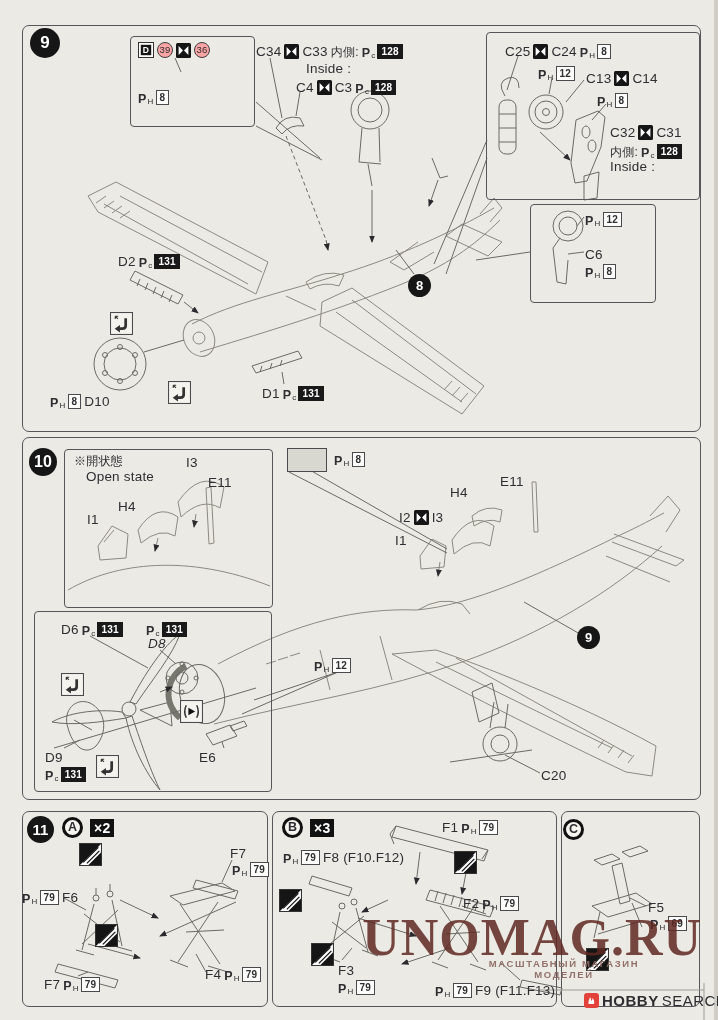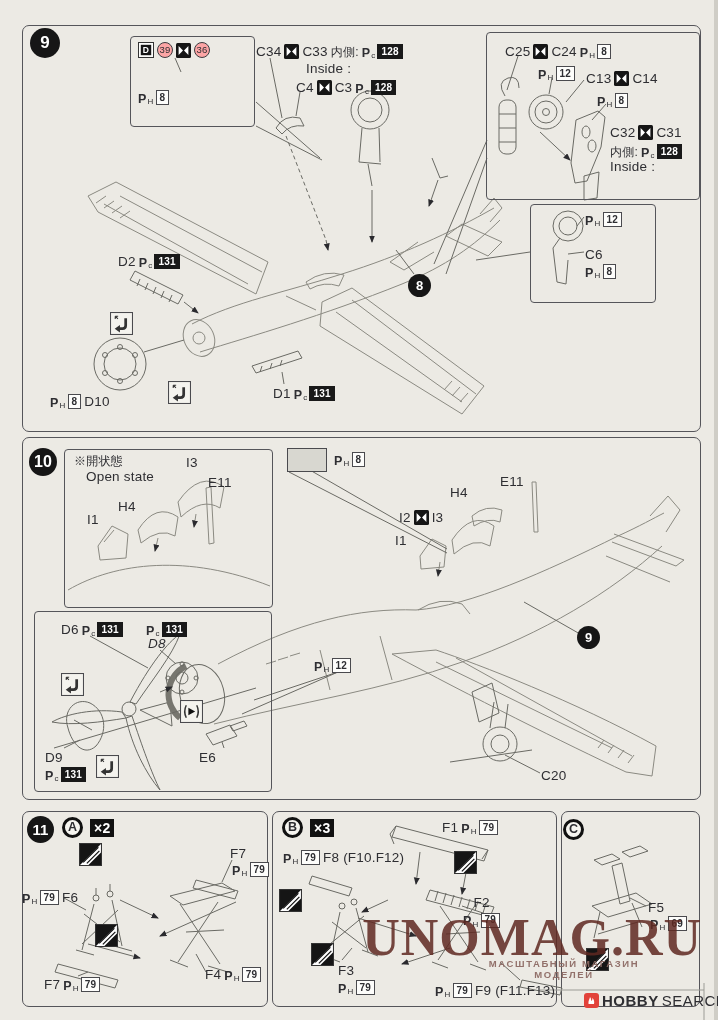--- a/index.html
+++ b/index.html
@@ -396,21 +396,21 @@
       </span>
     </div>
     <div class="callout" style="left: 50px; top: 394px;">
       <span class="paint">
         <span class="pp">P</span>
         <span class="ps">H</span>
         <span class="nb">8</span>
       </span>
       <span class="co-txt">D10</span>
     </div>
-    <div class="callout" style="left: 273px; top: 386px;">
+    <div class="callout" style="left: 262px; top: 386px;">
       <span class="co-txt">D1</span>
       <span class="paint">
         <span class="pp">P</span>
         <span class="ps">c</span>
         <span class="nb dark">131</span>
       </span>
     </div>
     <div class="callout" style="left: 74px; top: 455px;">
       <span class="co-txt jp">※開状態</span>
     </div>
@@ -548,21 +548,21 @@
       </span>
     </div>
     <div class="callout" style="left: 283px; top: 850px;">
       <span class="paint">
         <span class="pp">P</span>
         <span class="ps">H</span>
         <span class="nb">79</span>
       </span>
       <span class="co-txt">F8 (F10.F12)</span>
     </div>
-    <div class="callout" style="left: 463px; top: 896px; flex-direction: column;">
+    <div class="callout" style="left: 463px; top: 896px;">
       <span class="co-txt">F2</span>
       <span class="paint">
         <span class="pp">P</span>
         <span class="ps">H</span>
         <span class="nb">79</span>
       </span>
     </div>
     <div class="callout" style="left: 338px; top: 964px;">
       <span class="co-txt">F3</span>
     </div>

